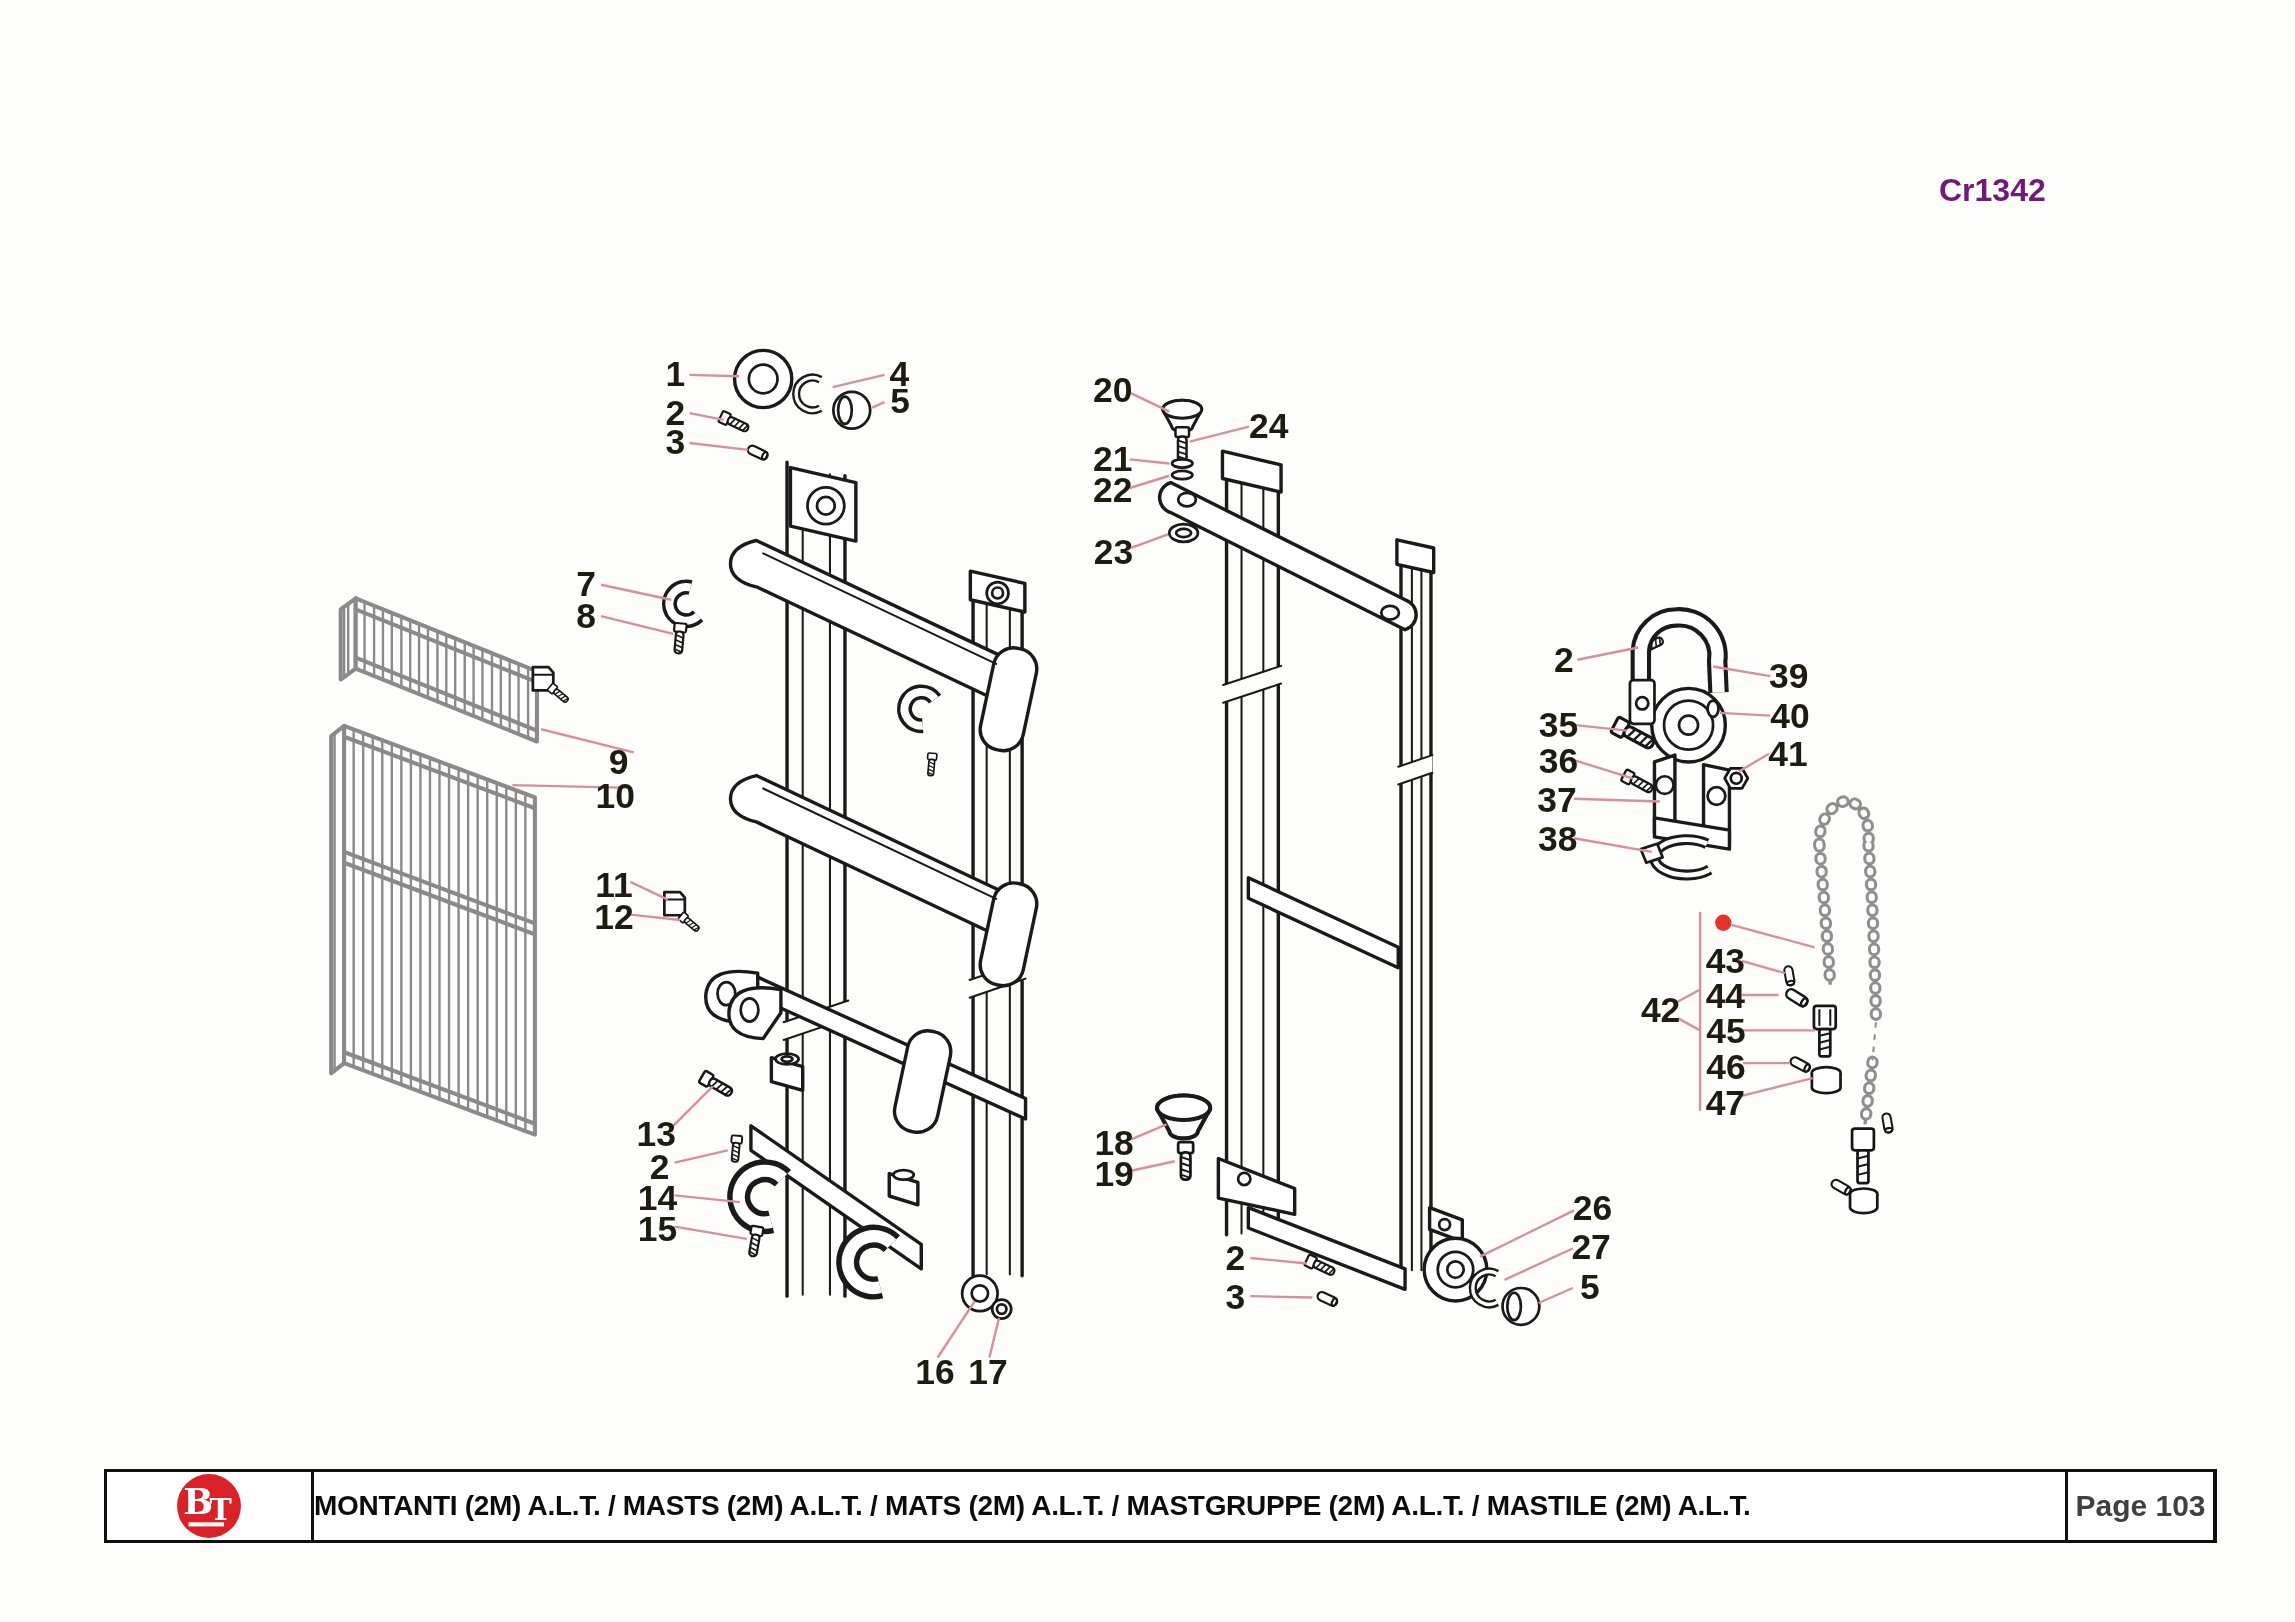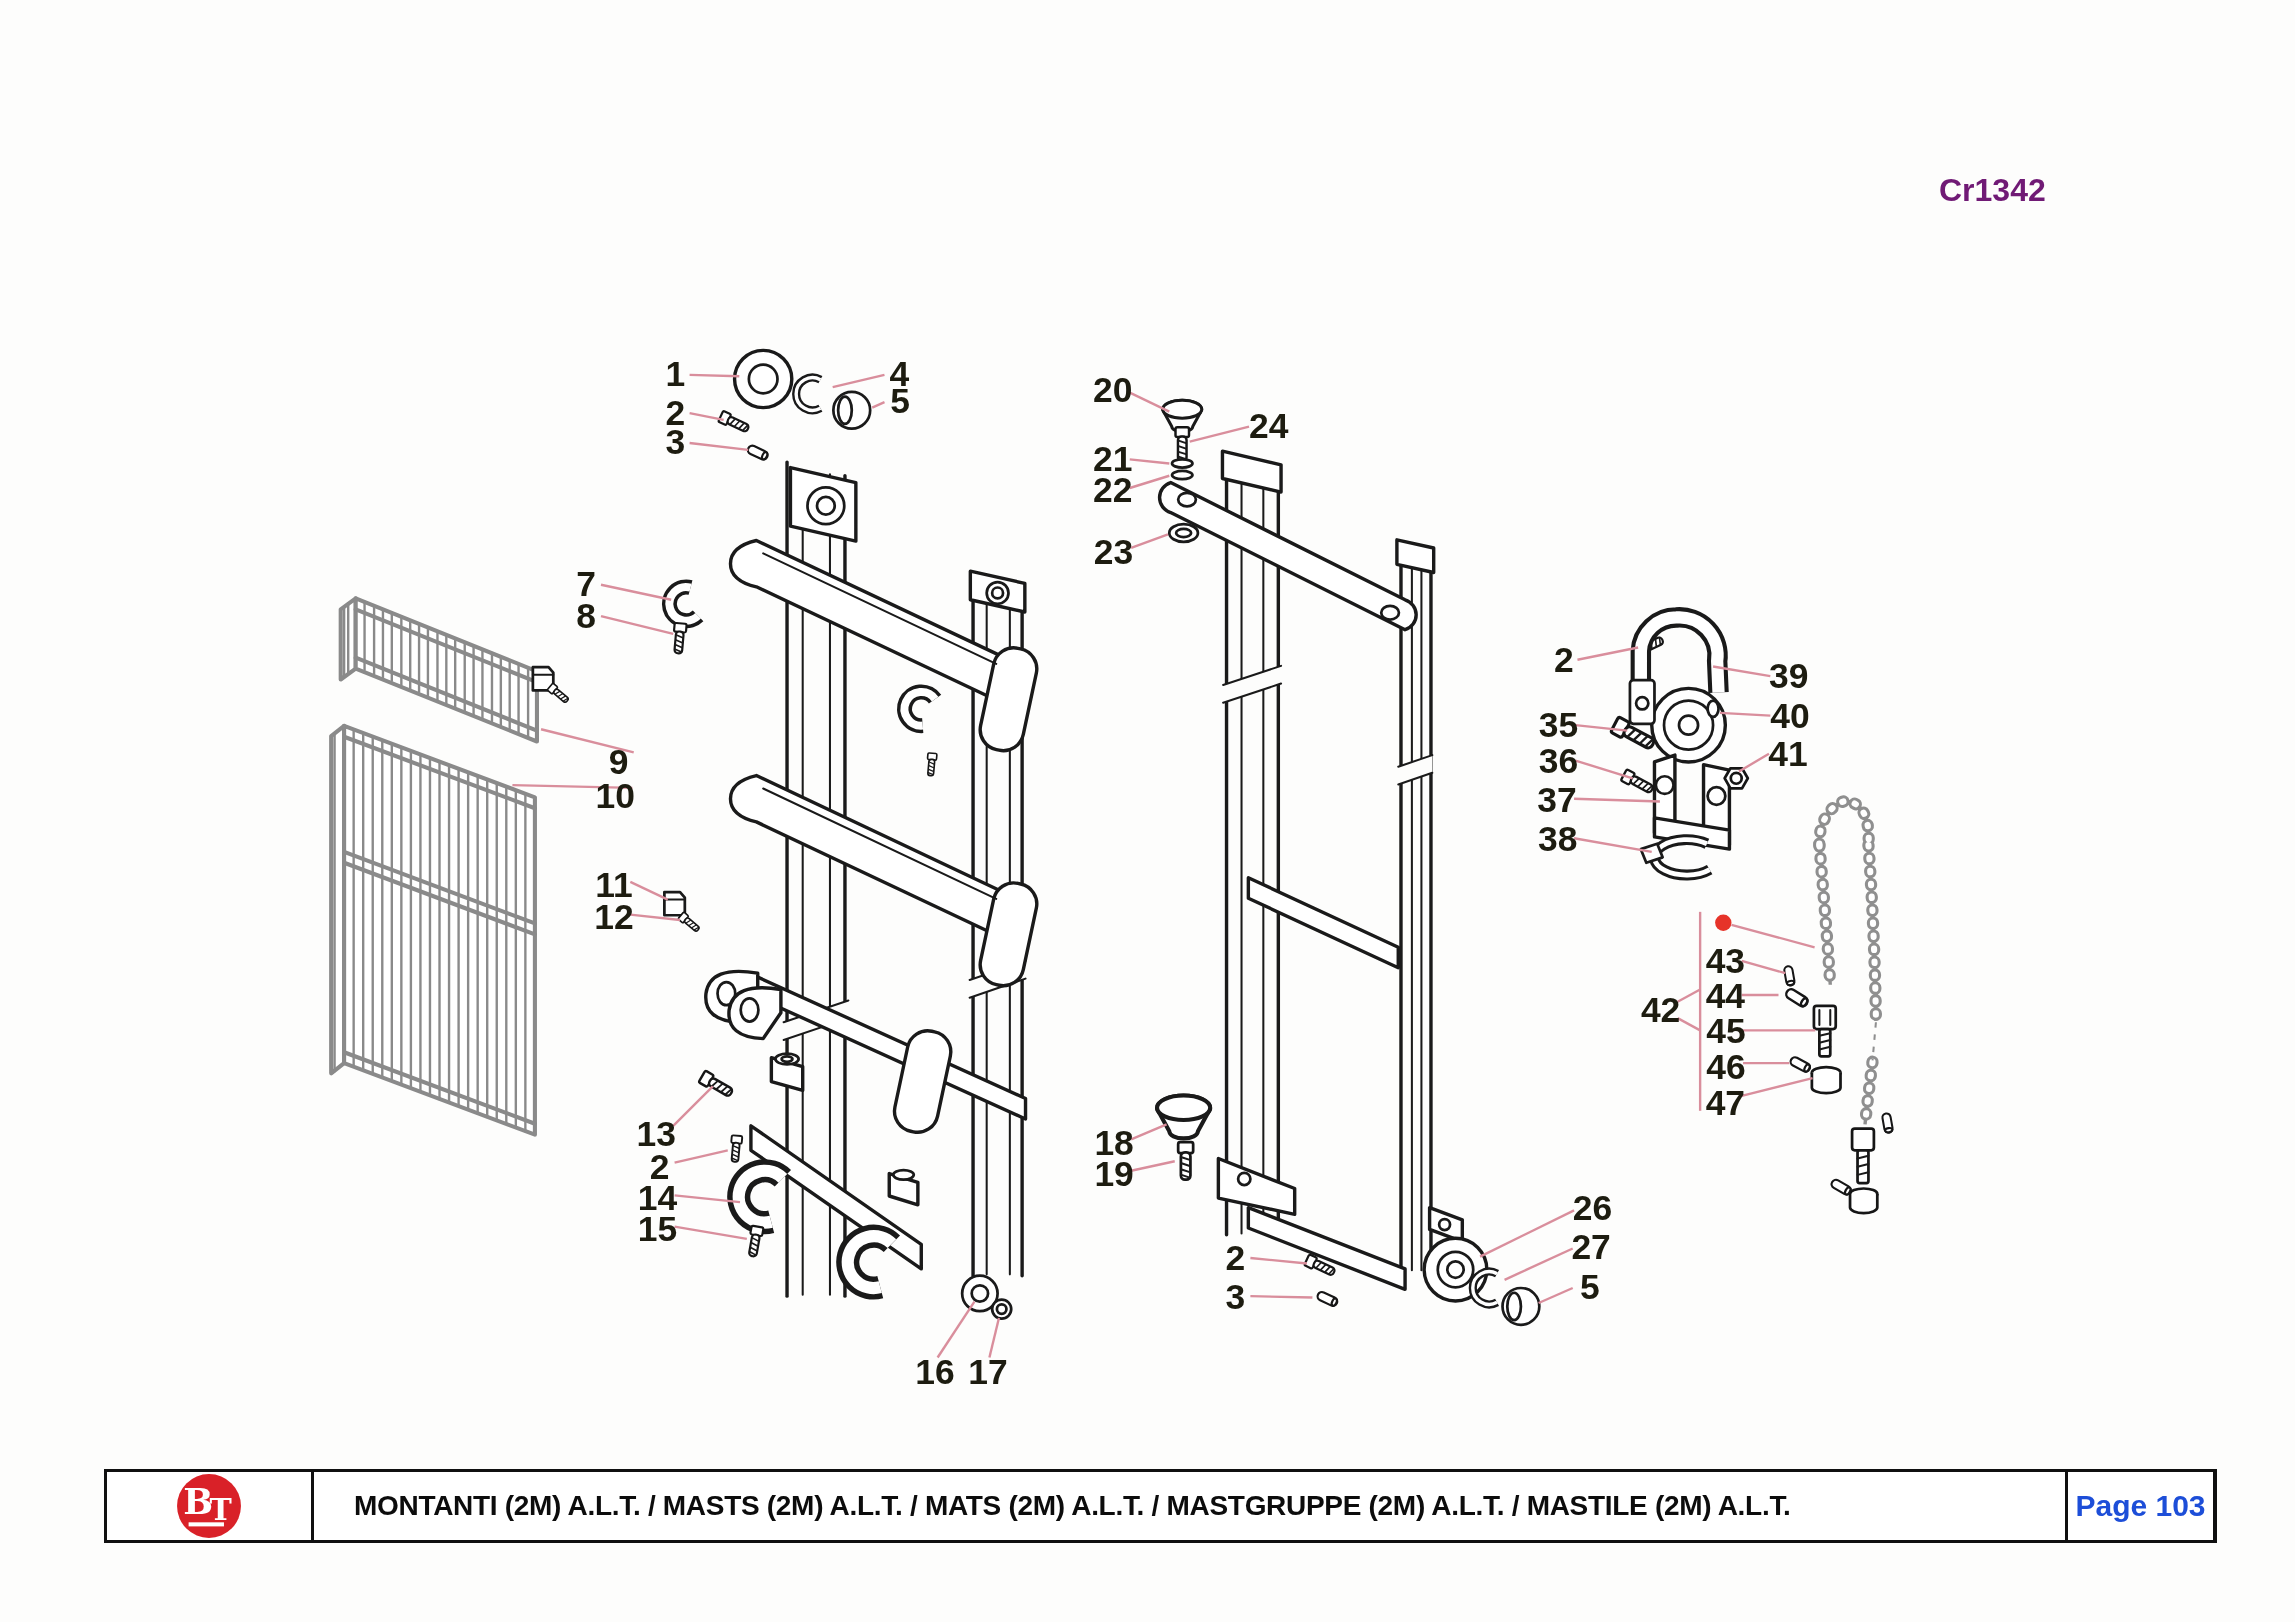--- a/index.html
+++ b/index.html
@@ -2,25 +2,25 @@
 <html style="font-size:11px"><head>
 <meta charset="utf-8">
 <style>
   html,body{margin:0;padding:0;background:#fdfdfc;width:2295px;height:1622px;overflow:hidden;
             font-family:"Liberation Sans",sans-serif;}
   .page{position:relative;width:2295px;height:1622px;background:#fdfdfc;}
   .code{position:absolute;left:1939px;top:172px;font:700 32px "Liberation Sans",sans-serif;color:#701a75;}
   .footer{position:absolute;left:104px;top:1469px;width:2113px;height:74px;display:flex;
           border:3.4px solid #101010;background:#fff;box-sizing:border-box;}
   .footer .logo-cell{width:204px;border-right:3.4px solid #101010;display:flex;align-items:center;justify-content:center;}
-  .footer .title-cell{flex:1;display:flex;align-items:center;padding-left:40px;
+  .footer .title-cell{flex:1;display:flex;align-items:center;
           font:700 28px "Liberation Sans",sans-serif;color:#0c0c0c;letter-spacing:-0.3px;}
   .pagebox{position:absolute;left:2065px;top:1469px;width:151px;height:74px;border:3.4px solid #101010;
           background:#fff;box-sizing:border-box;display:flex;align-items:center;justify-content:center;
-          font:700 30px "Liberation Sans",sans-serif;color:#1d4ed8;}
+          font:700 30px "Liberation Sans",sans-serif;color:#404040;}
   svg text{user-select:none;}
   .co{font:700 52px "Liberation Sans",sans-serif;fill:#1d1c10;text-anchor:middle;}
   .ln{stroke:#1a1a1a;stroke-width:5;fill:none;stroke-linejoin:round;stroke-linecap:round;}
   .ln3{stroke:#1a1a1a;stroke-width:3;fill:none;stroke-linecap:round;}
   .fw{fill:#fff;stroke:#1a1a1a;stroke-width:5;stroke-linejoin:round;}
   .fw4{fill:#fff;stroke:#1a1a1a;stroke-width:4;stroke-linejoin:round;}
   .gr{stroke:#8a8a8a;fill:none;stroke-linecap:round;}
   .grf{fill:#ffffff;stroke:#8a8a8a;stroke-width:6;stroke-linejoin:round;}
   .leader{stroke:#d98e9c;stroke-width:3.5;fill:none;}
   .tubeb{stroke:#1a1a1a;fill:none;}

